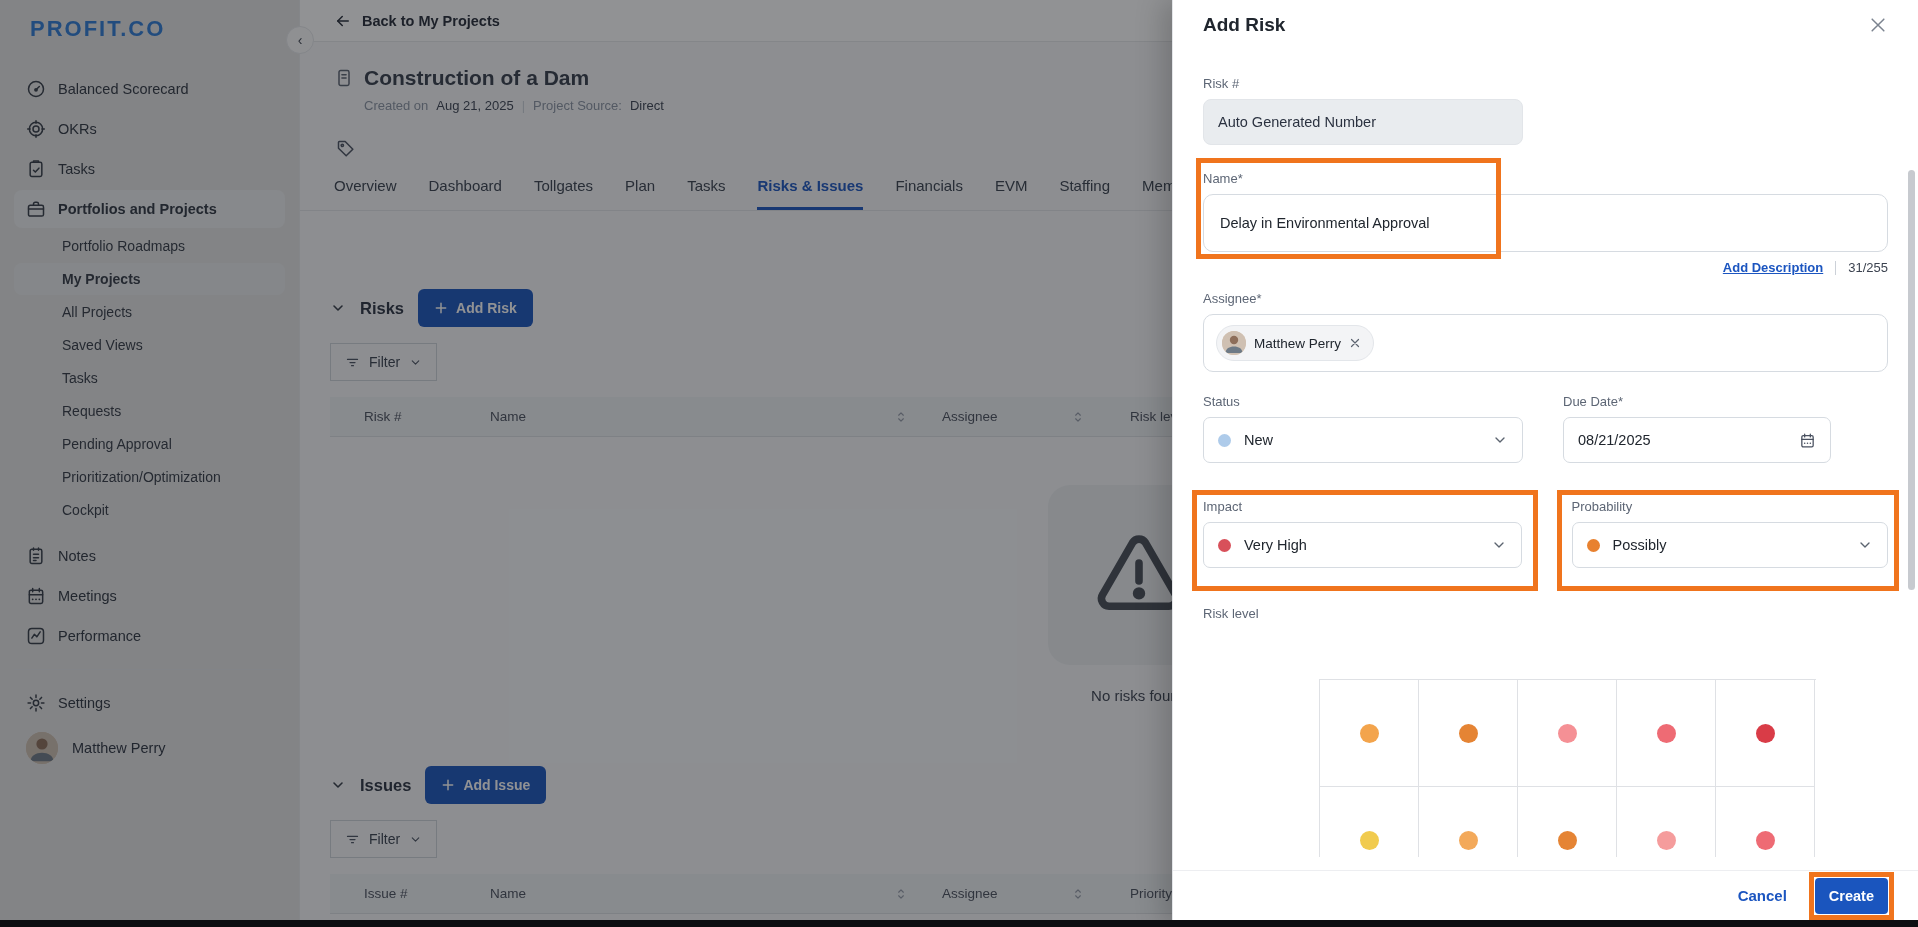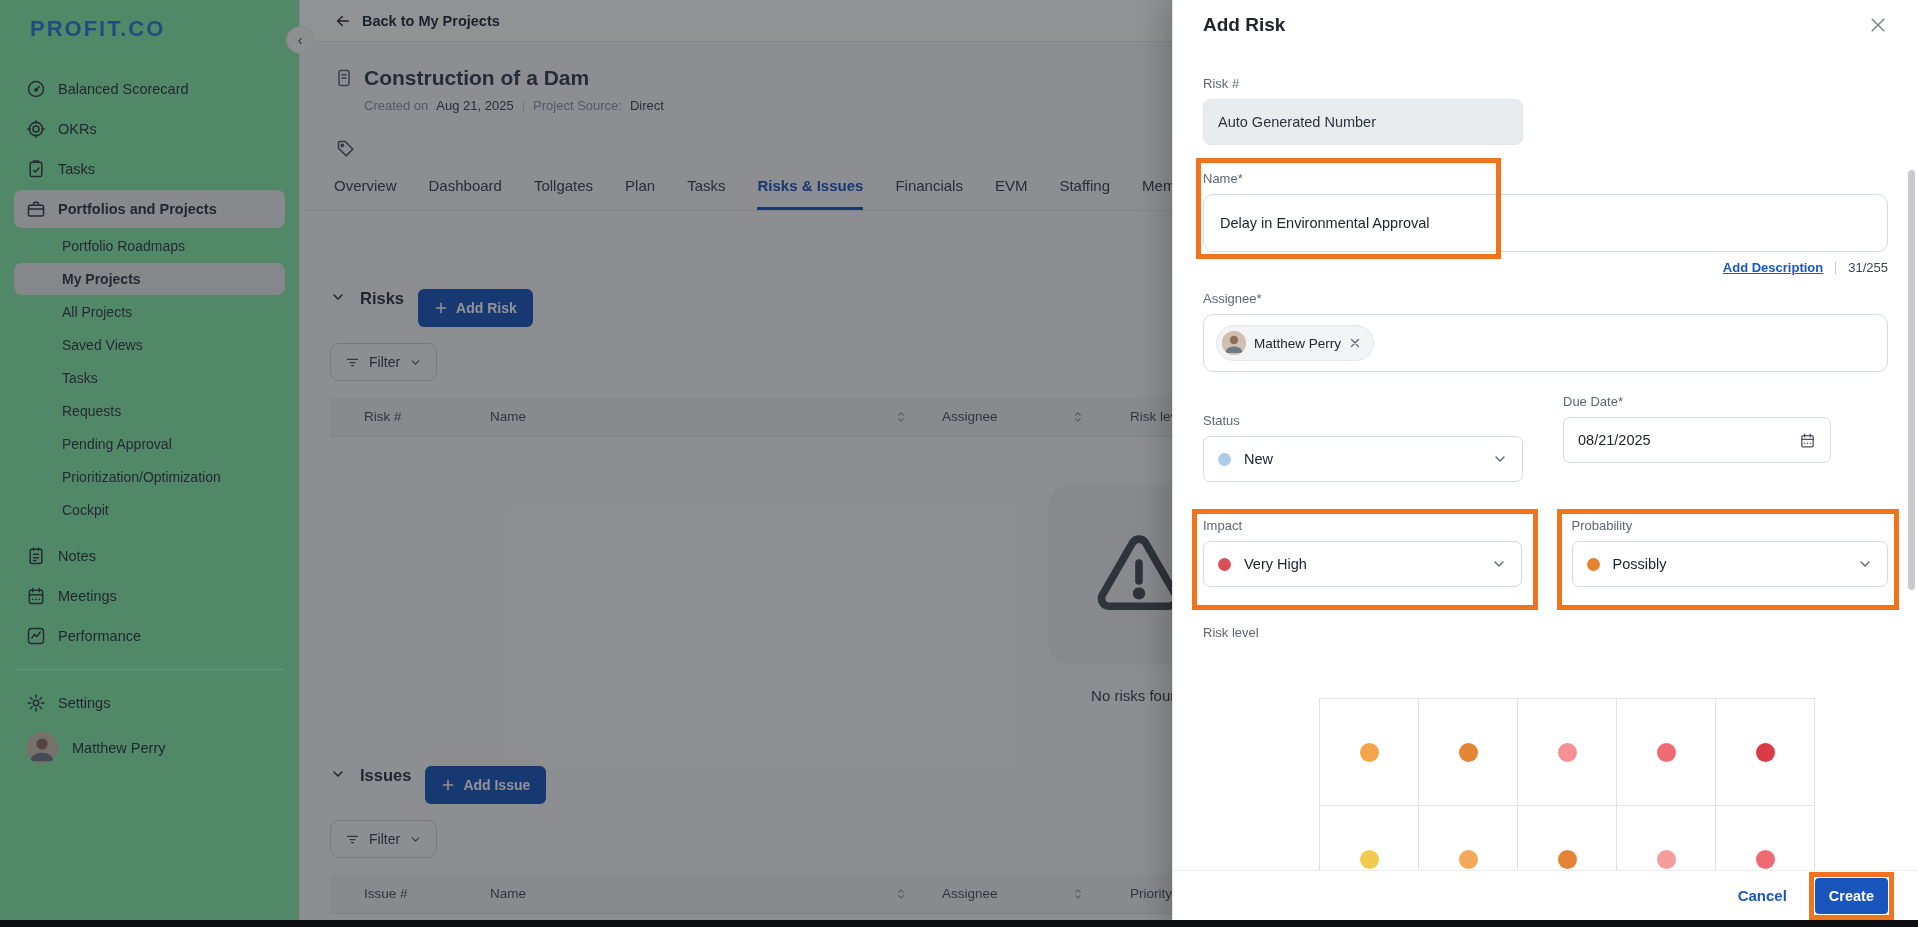--- a/index.html
+++ b/index.html
@@ -1,20 +1,20 @@
 <!DOCTYPE html>
 <html><head>
 <meta charset="utf-8">
 <style>
   * { margin:0; padding:0; box-sizing:border-box; }
   html,body { width:1918px; height:927px; overflow:hidden; }
   body { font-family:"Liberation Sans", sans-serif; background:#f7f8fa; position:relative; color:#2c3340; }
 
   
-  .sidebar { position:absolute; left:0; top:0; width:300px; height:927px; background:#86efac; border-right:1px solid #e6e8eb; z-index:1; }
+  .sidebar { position:absolute; left:0; top:0; width:300px; height:927px; background:#e5e5e5; border-right:1px solid #e6e8eb; z-index:1; }
   .logo { padding:16px 0 0 30px; font-size:22px; font-weight:bold; letter-spacing:2px; color:#2e7cd6; }
   .nav { margin-top:28px; padding:0 14px; }
   .nav-item { display:flex; align-items:center; gap:12px; padding:9px 12px; border-radius:8px; font-size:14.5px; color:#2e3540; cursor:pointer; margin-bottom:2px; }
   .nav-item.sel { background:#eceef0; font-weight:bold; }
   .nav-ic { width:20px; height:20px; display:inline-flex; color:#343b46; flex:0 0 20px; }
   .nav-ic svg { width:20px; height:20px; }
   .nav-sub { padding:8px 12px 8px 48px; font-size:14px; color:#333a45; border-radius:8px; cursor:pointer; margin-bottom:1px; }
   .nav-sub.sel { background:#e9ebed; font-weight:bold; }
   .side-div { border-top:1px solid #e2e4e8; margin:14px 0; }
   .user-row { display:flex; align-items:center; gap:14px; padding:8px 12px; font-size:14.5px; cursor:pointer; }
@@ -35,27 +35,27 @@
   .meta-label { color:#8a93a2; }
   .meta-val { color:#3c4352; }
   .meta-sep { color:#ccd1d8; }
   .tag-ic { margin:26px 0 0 2px; width:20px; height:20px; color:#4a5160; }
   .tabs { display:flex; gap:32px; margin:18px 0 0 0; padding-left:34px; }
   .tab { font-size:15px; color:#39414e; padding-bottom:13px; cursor:pointer; border-bottom:3px solid transparent; }
   .tab.active { color:#1b55c0; font-weight:bold; border-bottom-color:#1b55c0; }
   .tabs-div { border-top:1px solid #e2e4e8; }
 
   .section { padding:0 30px; }
-  .sec-head { display:flex; gap:14px; margin-top:78px; }
+  .sec-head { display:flex; align-items:center; gap:14px; margin-top:78px; }
   .section.issues .sec-head { margin-top:62px; }
   .sec-caret { width:16px; height:16px; color:#343b46; cursor:pointer; }
   .sec-title { font-size:16.5px; font-weight:bold; color:#2b3240; }
   .btn-primary { display:flex; align-items:center; gap:8px; background:#1a55be; color:#fff; border:none; font-size:14px; font-weight:bold; height:38px; padding:0 16px; border-radius:6px; cursor:pointer; font-family:inherit; }
   .btn-primary svg { width:14px; height:14px; }
-  .filter-btn { display:flex; align-items:center; gap:9px; margin-top:16px; height:38px; padding:0 14px; width:fit-content; border:1px solid #cfd4da; border-radius:9px; background:transparent; font-size:14px; color:#39414e; cursor:pointer; font-family:inherit; }
+  .filter-btn { display:flex; align-items:center; gap:9px; margin-top:16px; height:38px; padding:0 14px; width:fit-content; border:1px solid #cfd4da; border-radius:0; background:transparent; font-size:14px; color:#39414e; cursor:pointer; font-family:inherit; }
   .filter-btn svg { width:15px; height:15px; color:#4a5160; }
   .thead { display:flex; align-items:center; margin-top:16px; height:40px; background:#eff1f3; border-bottom:1px solid #dcdfe3; font-size:13.5px; color:#49505e; }
   .th1 { width:160px; padding-left:34px; }
   .th2 { width:430px; display:flex; align-items:center; justify-content:space-between; padding-right:12px; }
   .th3 { width:165px; display:flex; align-items:center; justify-content:space-between; padding-left:22px; }
   .th4 { flex:1; padding-left:45px; }
   .sort-ic { width:14px; height:14px; color:#949ca9; }
   .empty-wrap { margin-top:48px; }
   .empty-card { margin-left:718px; width:182px; height:180px; background:#eceef0; border-radius:22px; display:flex; align-items:center; justify-content:center; color:#474d56; }
   .empty-card svg { width:96px; height:96px; }
@@ -77,21 +77,21 @@
   .desc-row { display:flex; justify-content:flex-end; align-items:center; gap:12px; margin-top:8px; font-size:13px; }
   .desc-link { color:#1b55c0; text-decoration:underline; font-weight:bold; cursor:pointer; }
   .desc-sep { width:1px; height:14px; background:#ccd1d8; }
   .desc-count { color:#3c4350; }
   .group-assignee { margin-top:16px; }
   .assignee-box { margin-top:8px; width:100%; height:58px; border:1px solid #d6dbe1; border-radius:10px; display:flex; align-items:center; padding-left:12px; }
   .chip { display:flex; align-items:center; gap:8px; background:#f3f4f6; border:1px solid #e3e6ea; border-radius:18px; padding:5px 12px 5px 5px; font-size:13.5px; color:#20262e; }
   .chip .avatar { width:24px; height:24px; flex:0 0 24px; }
   .chip-x { width:12px; height:12px; color:#5c6470; cursor:pointer; }
   .row2 { display:flex; margin-top:22px; }
-  .col-status { width:320px;margin-top:19px; }
+  .col-status { width:320px; }
   .col-due { width:268px; margin-left:40px; }
   .select { margin-top:8px; height:46px; border:1px solid #d6dbe1; border-radius:7px; display:flex; align-items:center; padding:0 14px; font-size:14.5px; color:#20262e; cursor:pointer; background:#fff; }
   .dot { width:13px; height:13px; border-radius:50%; margin-right:13px; flex:0 0 13px; }
   .select .chev { margin-left:auto; width:16px; height:16px; color:#5c6470; }
   .row3 { display:flex; margin-top:36px; }
   .col-impact { width:320px; position:relative; }
   .col-prob { width:318px; margin-left:50px; position:relative; }
   .cal-ic { margin-left:auto; width:17px; height:17px; color:#4a5160; }
   .group-risklevel { margin-top:38px; }
   .matrix-wrap { margin:58px 0 0 116px; width:497px; height:178px; overflow:hidden; }

